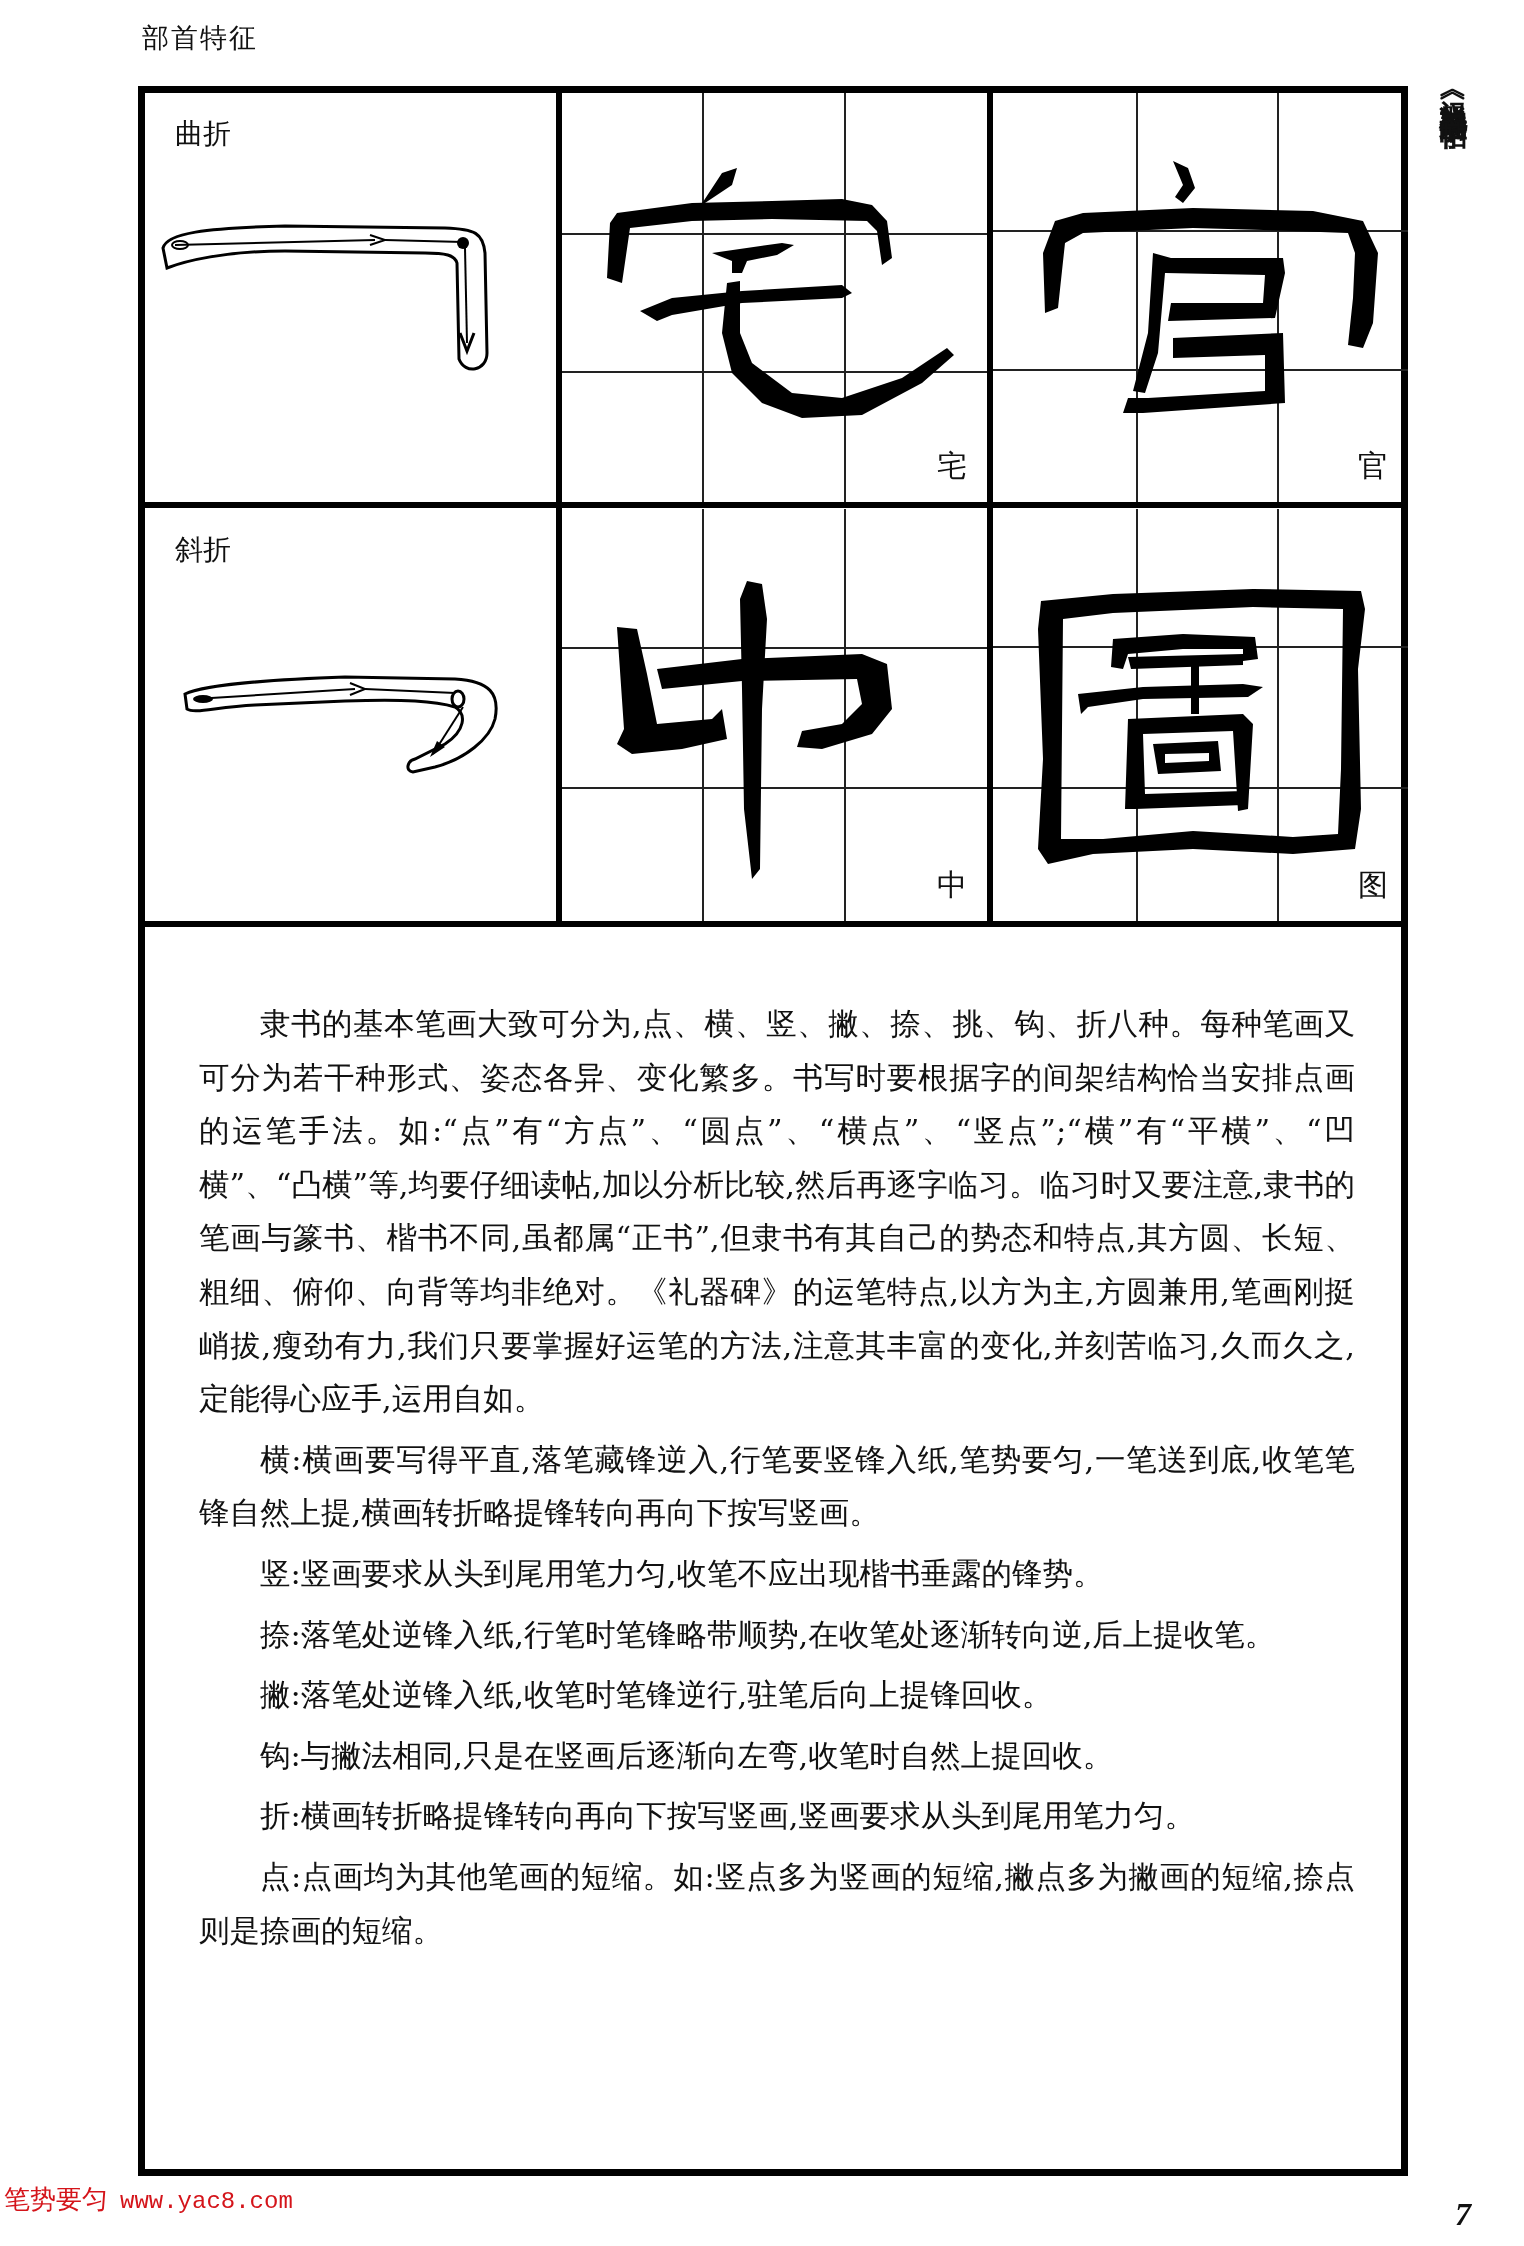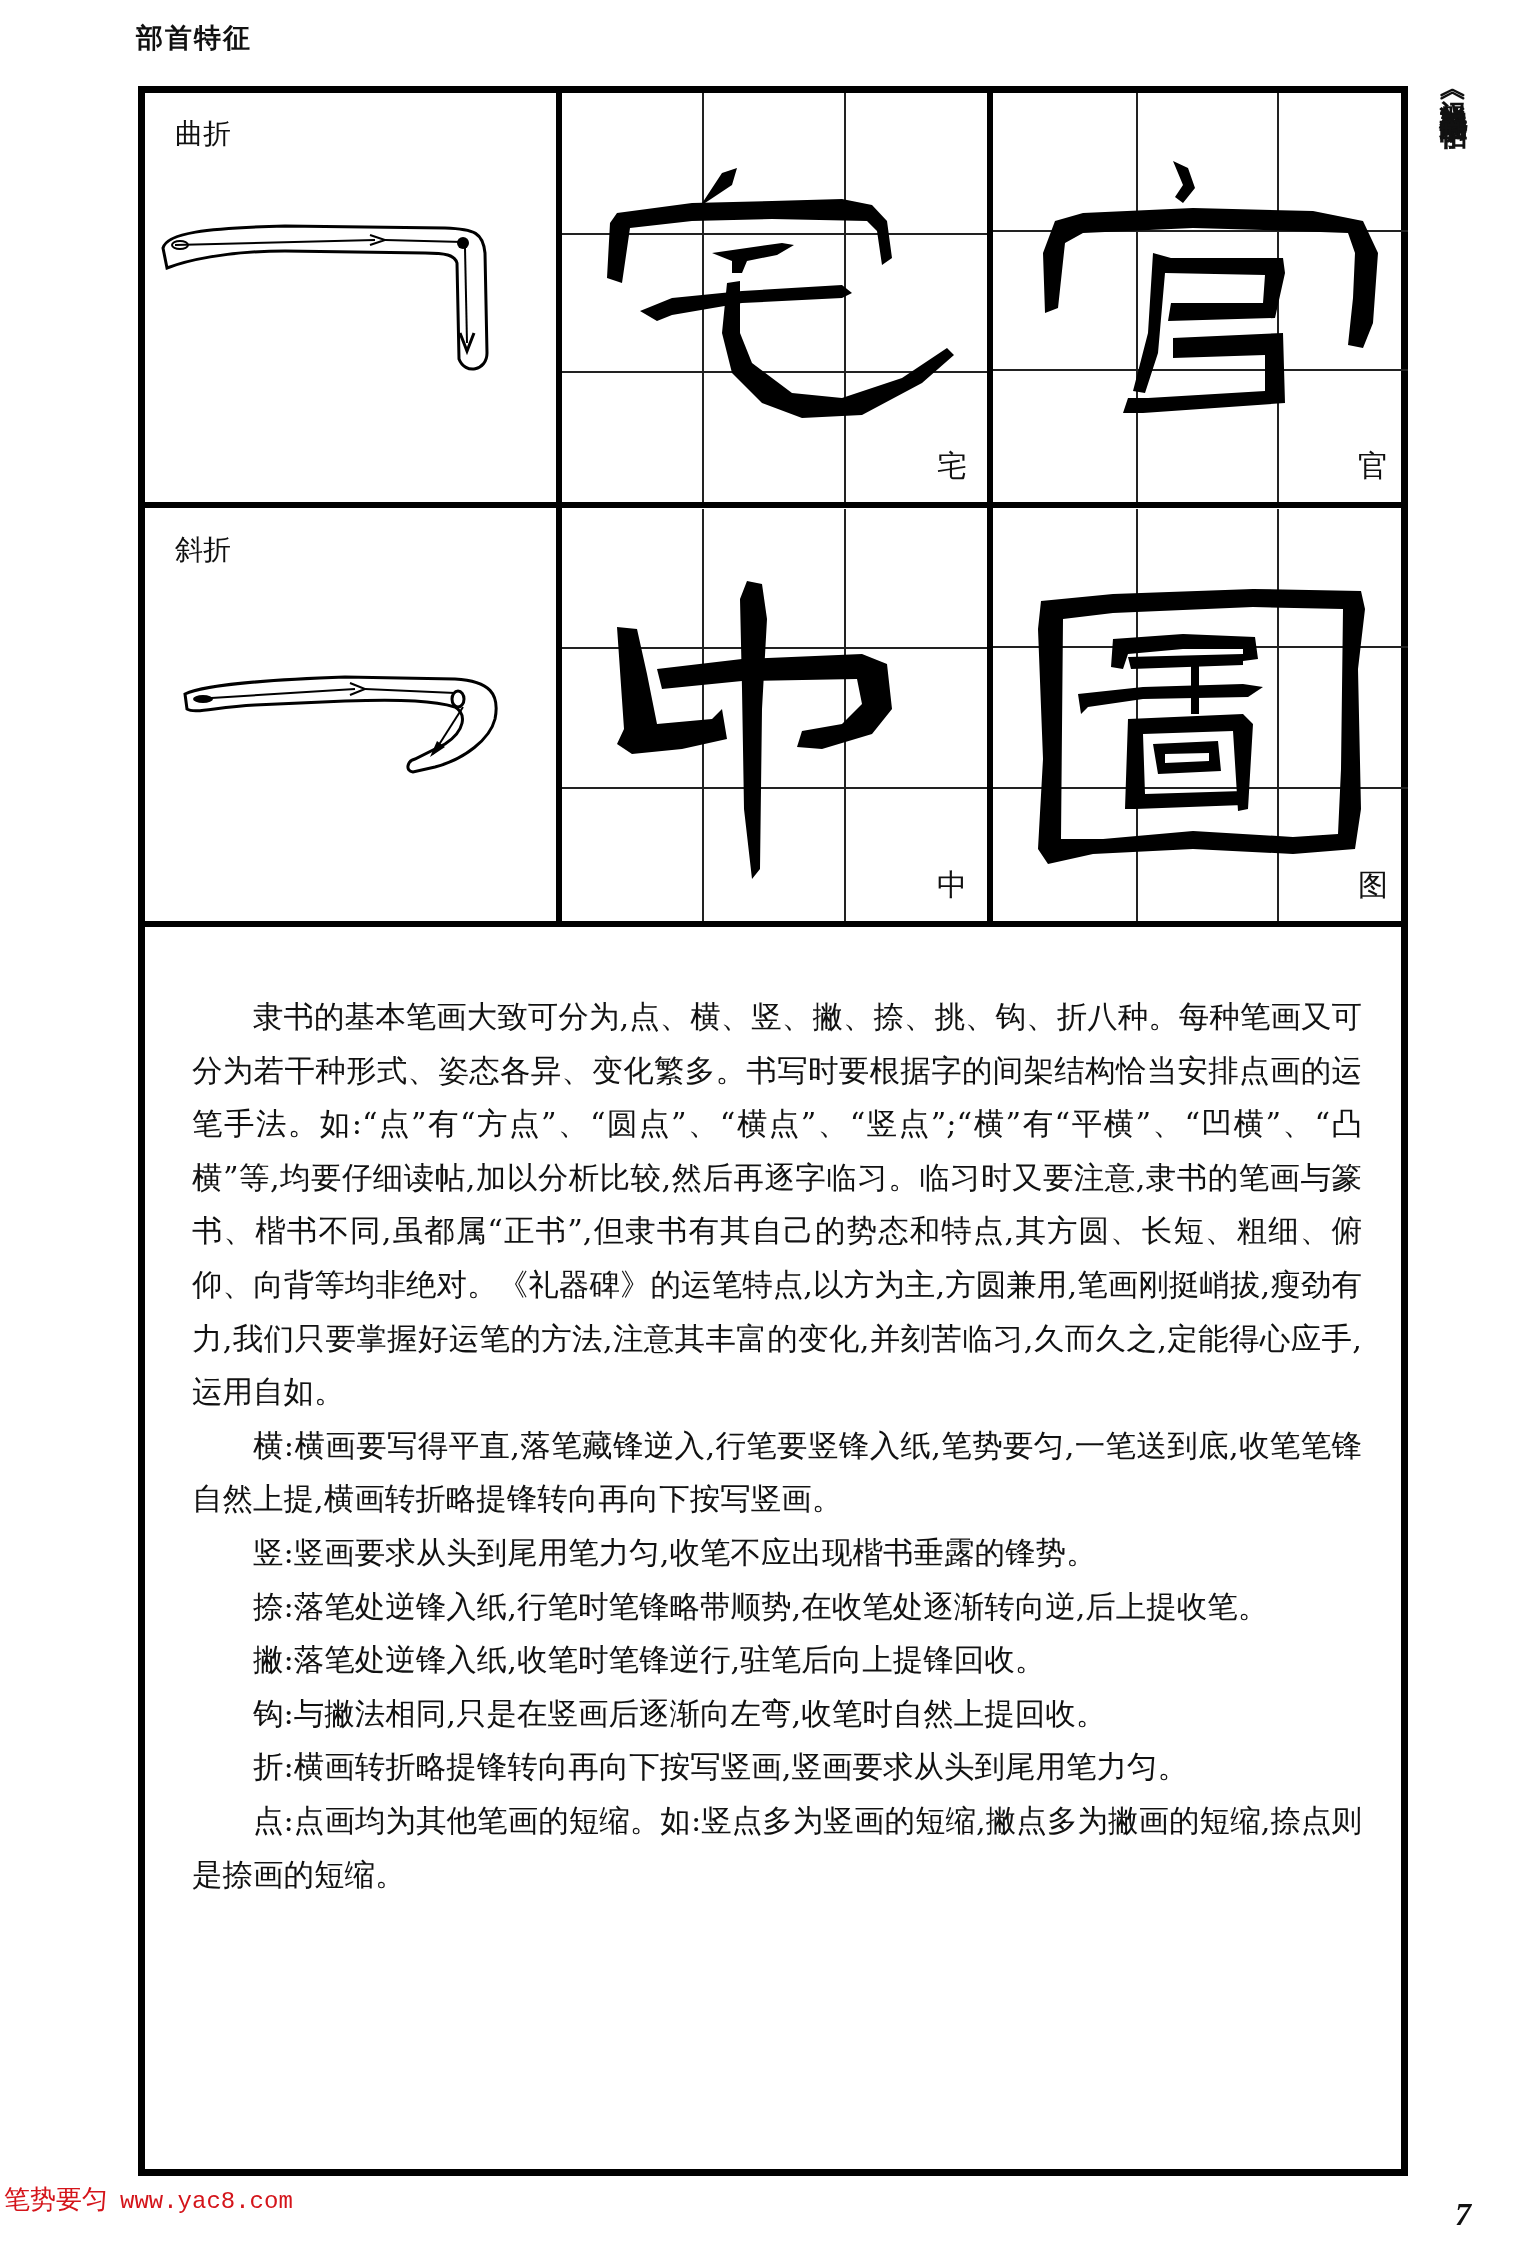--- a/index.html
+++ b/index.html
@@ -1,32 +1,32 @@
 <!DOCTYPE html>
 <html><head>
 <meta charset="utf-8">
 <style>
   html, body { margin:0; padding:0; background:#ffffff; }
   body { width:1524px; height:2246px; position:relative; overflow:hidden;
          font-family:"DejaVu Sans", sans-serif; color:#111; }
   .abs { position:absolute; }
-  .page-title { left:136px; top:20px; font-size:27px; font-weight:bold; letter-spacing:2px; }
+  .page-title { left:142px; top:20px; font-size:27px; font-weight:normal; letter-spacing:2px; }
   .side-title { left:1436px; top:78px; width:34px; font-size:28px; font-weight:bold;
                 writing-mode:vertical-rl; text-orientation:upright; letter-spacing:2px; line-height:34px; }
   .frame { left:138px; top:86px; width:1270px; height:2090px; border:7px solid #000; box-sizing:border-box; }
   .hline { background:#000; height:6px; }
   .vline { background:#000; width:6px; }
   .cell { box-sizing:border-box; }
   .cell-label { font-size:28px; font-family:"DejaVu Serif", serif; }
   .char-caption { font-size:30px; font-family:"DejaVu Serif", serif; }
   .grid-v { position:absolute; top:0; bottom:0; width:2px; background:#222; }
   .grid-h { position:absolute; left:0; right:0; height:2px; background:#222; }
   .body-text { left:192px; top:990px; width:1170px; font-family:"DejaVu Serif", serif;
                font-size:30.5px; line-height:53.6px; color:#111; text-align:justify; }
-  .body-text p { margin:0; text-indent:2em; }
+  .body-text p { margin:7px; text-indent:2em; }
   .watermark { left:4px; top:2182px; font-size:26px; color:#d4141a; font-family:"DejaVu Serif", serif; }
   .watermark .url { font-family:"Liberation Mono", monospace; font-size:24px; margin-left:12px; }
   .page-num { left:1455px; top:2196px; font-size:32px; font-weight:bold; font-style:italic; font-family:"Liberation Serif", serif; }
   svg { position:absolute; left:0; top:0; }
 </style>
 </head>
 <body>
 
 <div class="abs page-title">部首特征</div>
 <div class="abs side-title">汉《礼器碑》隶书习字帖</div>

